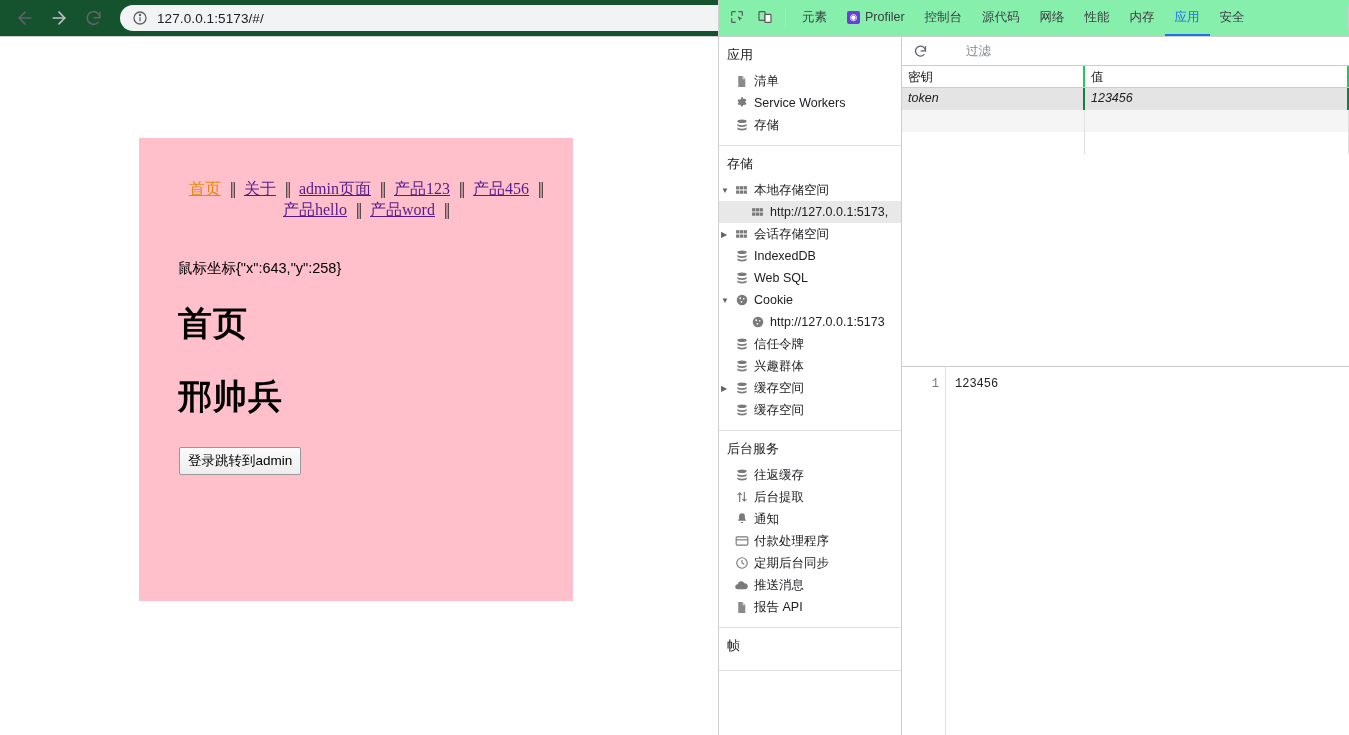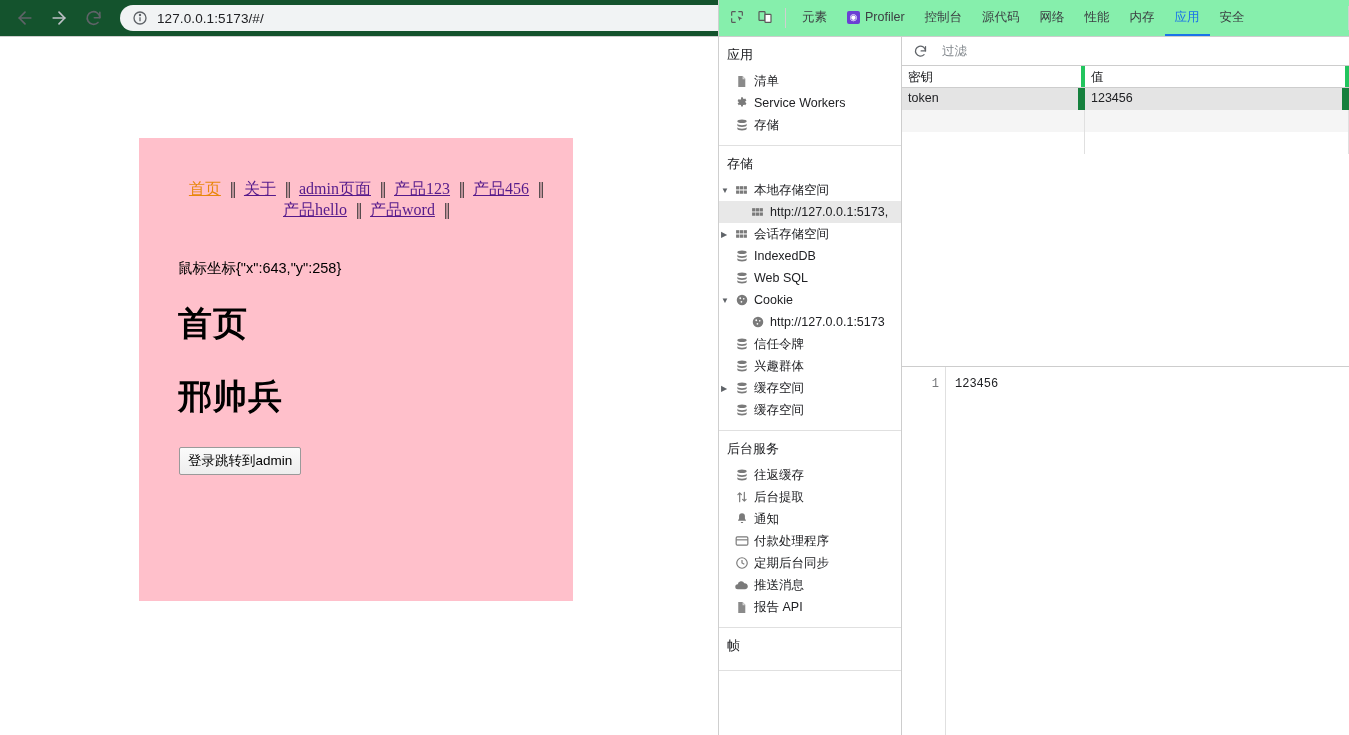--- a/index.html
+++ b/index.html
@@ -126,42 +126,42 @@
   .tree-icon {
     width: 17px; flex: none; display: inline-flex; align-items: center;
     justify-content: center; color: #5f6368; margin-right: 4px;
   }
   .tree-label { overflow: hidden; text-overflow: clip; }
 
   
   .dt-main { flex: 1; display: flex; flex-direction: column; background: #fff; min-width: 0; }
   .dt-filterbar {
     height: 29px; display: flex; align-items: center; border-bottom: 1px solid #cdcdcd;
-    background: #fff; padding-left: 6px; flex: none;
+    background: #fff; padding-left: 6px; flex: none; gap: 24px;
   }
   .refresh-icon { width: 24px; display: flex; align-items: center; justify-content: center; color: #5f6368; }
   .filter-input {
     margin-left: 8px; border: none; outline: none; font-size: 12.5px;
     color: #202124; background: transparent; width: 300px;
     font-family: "Liberation Sans", sans-serif;
   }
   .filter-input::placeholder { color: #80868b; }
   .kv-table { flex: none; height: 300px; display: flex; flex-direction: column; }
   .kv-head { display: flex; height: 22px; border-bottom: 1px solid #cdcdcd; background: #fff; }
   .kv-head div {
     font-size: 12.5px; color: #202124; padding: 3px 0 0 6px;
-    border-right: 4px solid #22c55e;
+    border-right: 2px solid #22c55e;
   }
   .kv-col-key { width: 183px; flex: none; }
   .kv-col-val { flex: 1; }
   .kv-row { display: flex; height: 22px; }
   .kv-row.selected { background: #e4e4e4; }
   .kv-row div {
     font-size: 12.5px; color: #202124; padding: 3px 0 0 6px;
-    border-right: 7px solid #15803d; overflow: hidden; white-space: nowrap;
+    border-right: 2px solid #15803d; overflow: hidden; white-space: nowrap; font-style: italic;
   }
   .kv-filler { flex: 1; }
   .kv-filler-row { display: flex; height: 22px; }
   .kv-filler-row div { border-right: 1px solid #e0e0e0; }
   .kv-filler-row.stripe { background: #f5f5f5; }
   .preview-pane {
     border-top: 1px solid #cdcdcd; flex: 1; display: flex;
     font-family: "Liberation Mono", monospace; font-size: 12px;
   }
   .gutter {

